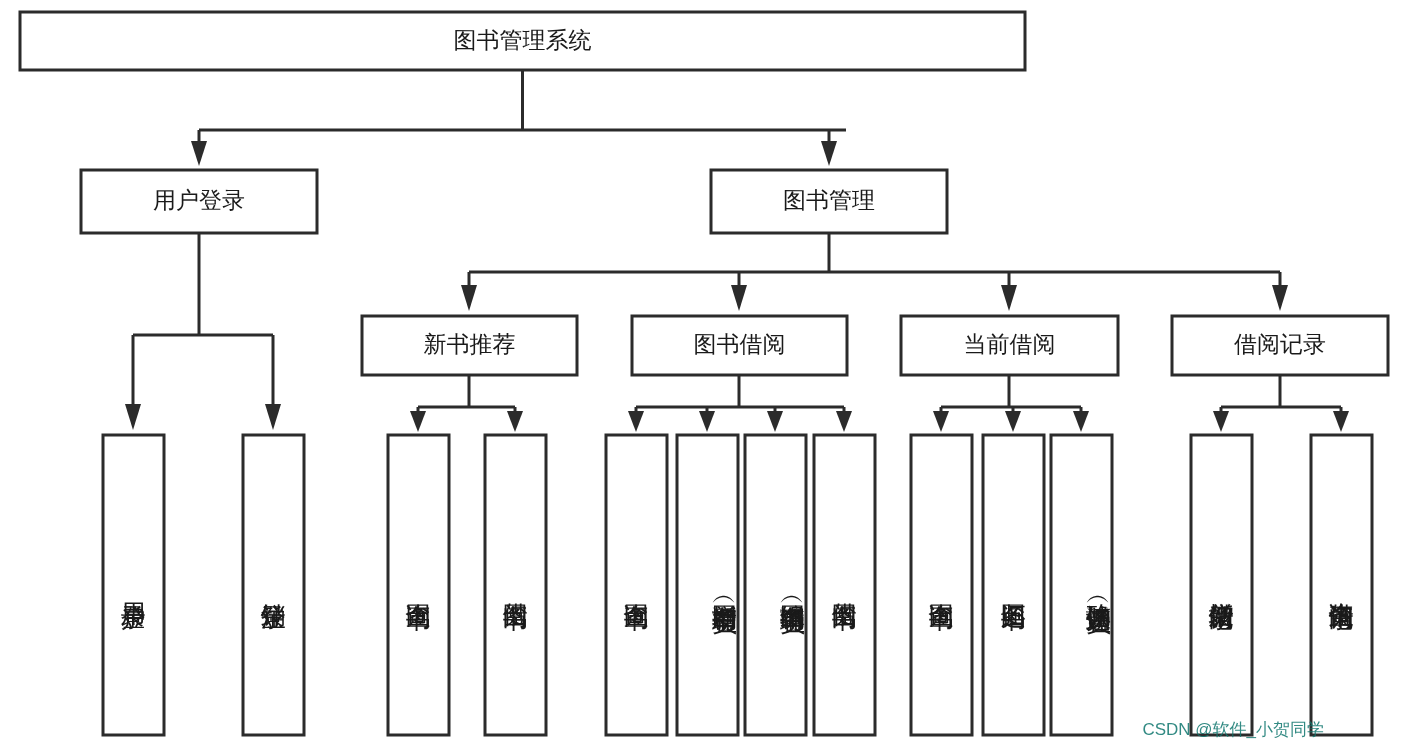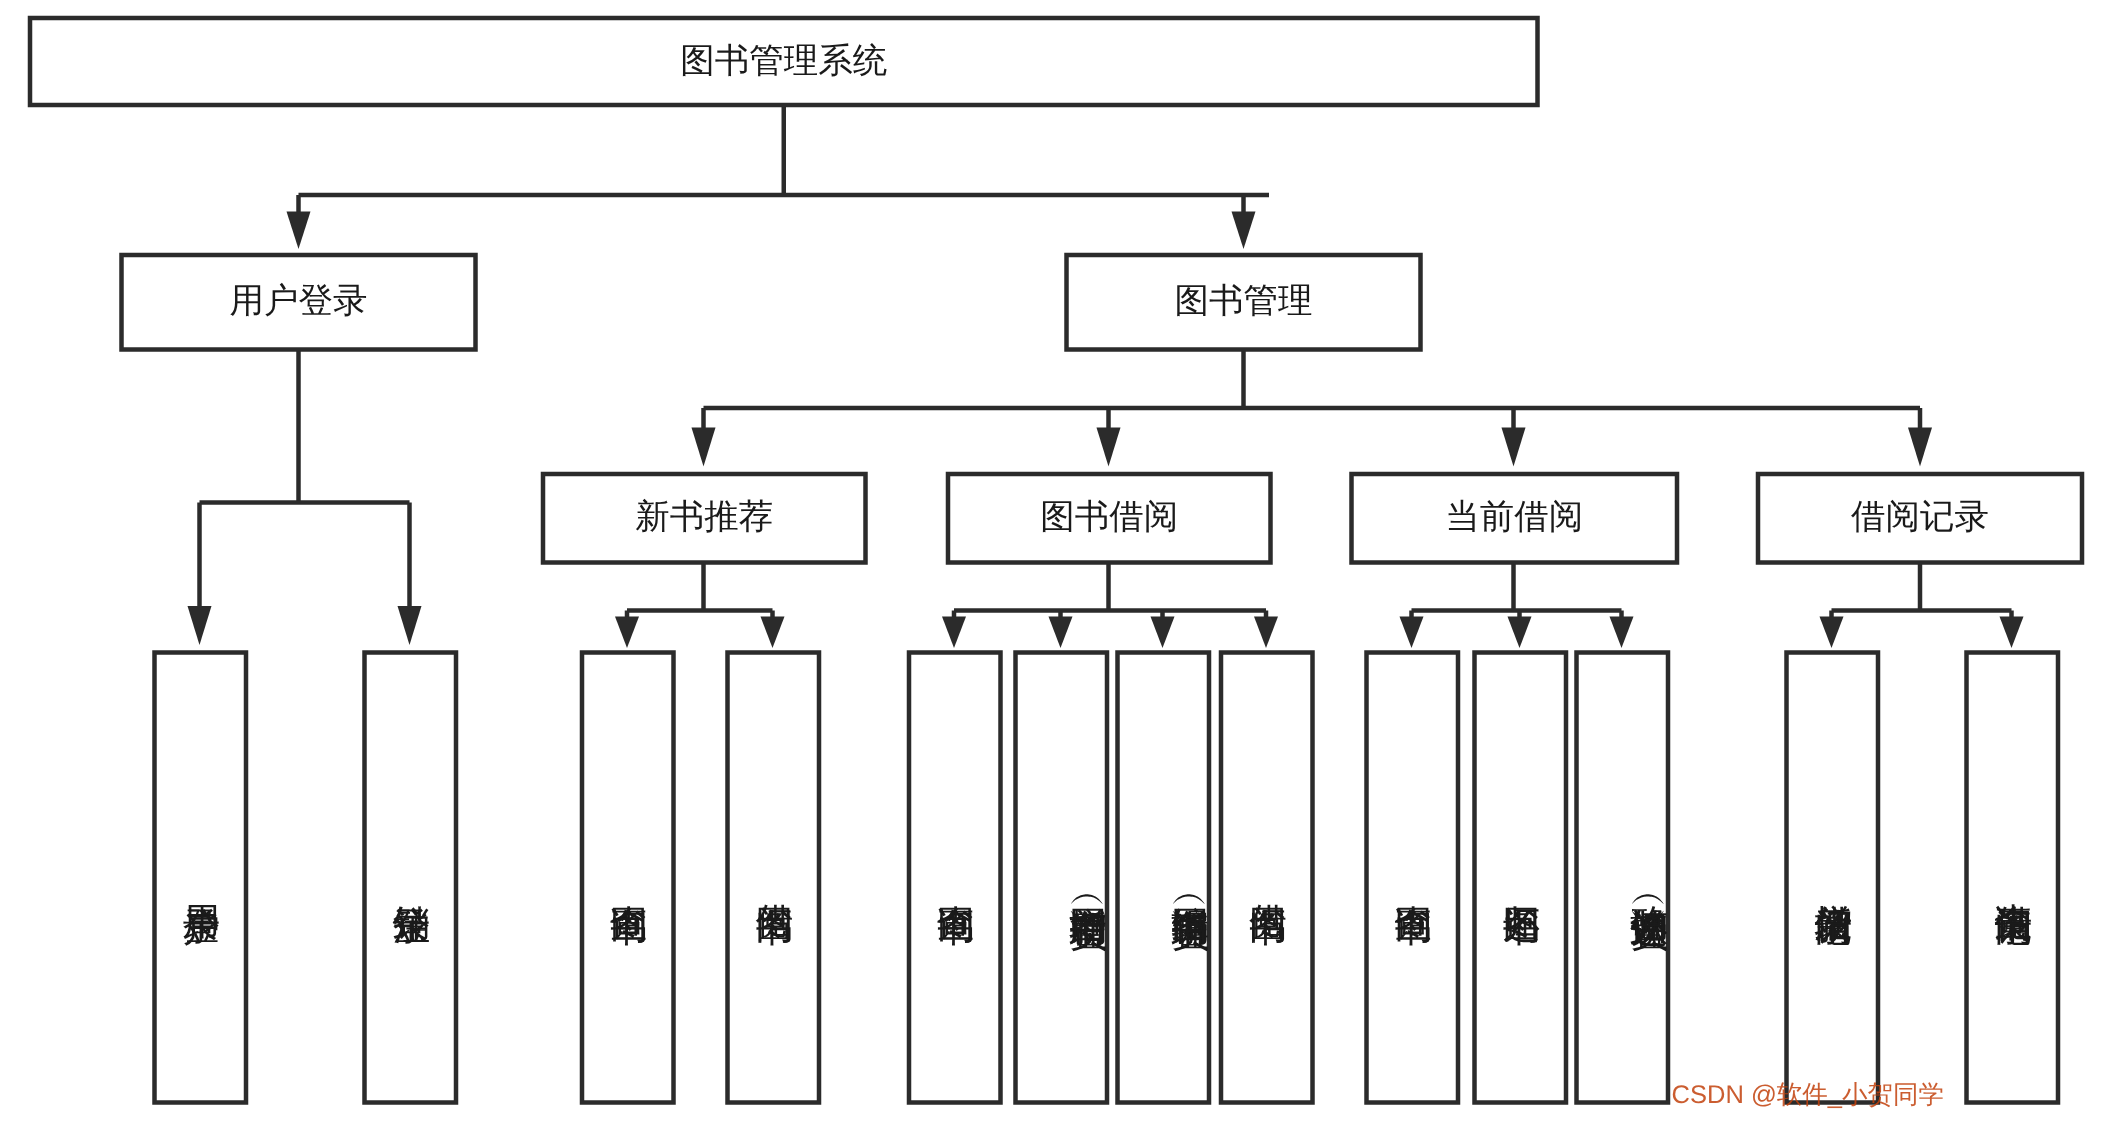--- a/index.html
+++ b/index.html
@@ -11,20 +11,21 @@
     width: 1405px;
     height: 747px;
     font-family: "Liberation Sans", "DejaVu Sans", sans-serif;
     overflow: hidden;
     position: relative;
   }
   #diagram-root {
     position: relative;
     width: 1304px;
     height: 747px;
+    padding-left: 28px;
   }
   svg#tree-svg {
     position: absolute;
     left: 0;
     top: 0;
     width: 1405px;
     height: 747px;
   }
   .node-box {
     fill: #ffffff;
@@ -61,21 +62,21 @@
     justify-content: center;
     white-space: nowrap;
     pointer-events: none;
   }
   .watermark {
     position: absolute;
     right: 8px;
     bottom: 6px;
     font-family: "Liberation Sans", "DejaVu Sans", sans-serif;
     font-size: 17px;
-    color: #c2410c;
+    color: #0f766e;
     opacity: 0.85;
     white-space: nowrap;
   }
 </style>
 </head>
 <body>
 
 <div id="diagram-root">
 
   <svg id="tree-svg" viewBox="0 0 1405 747">

